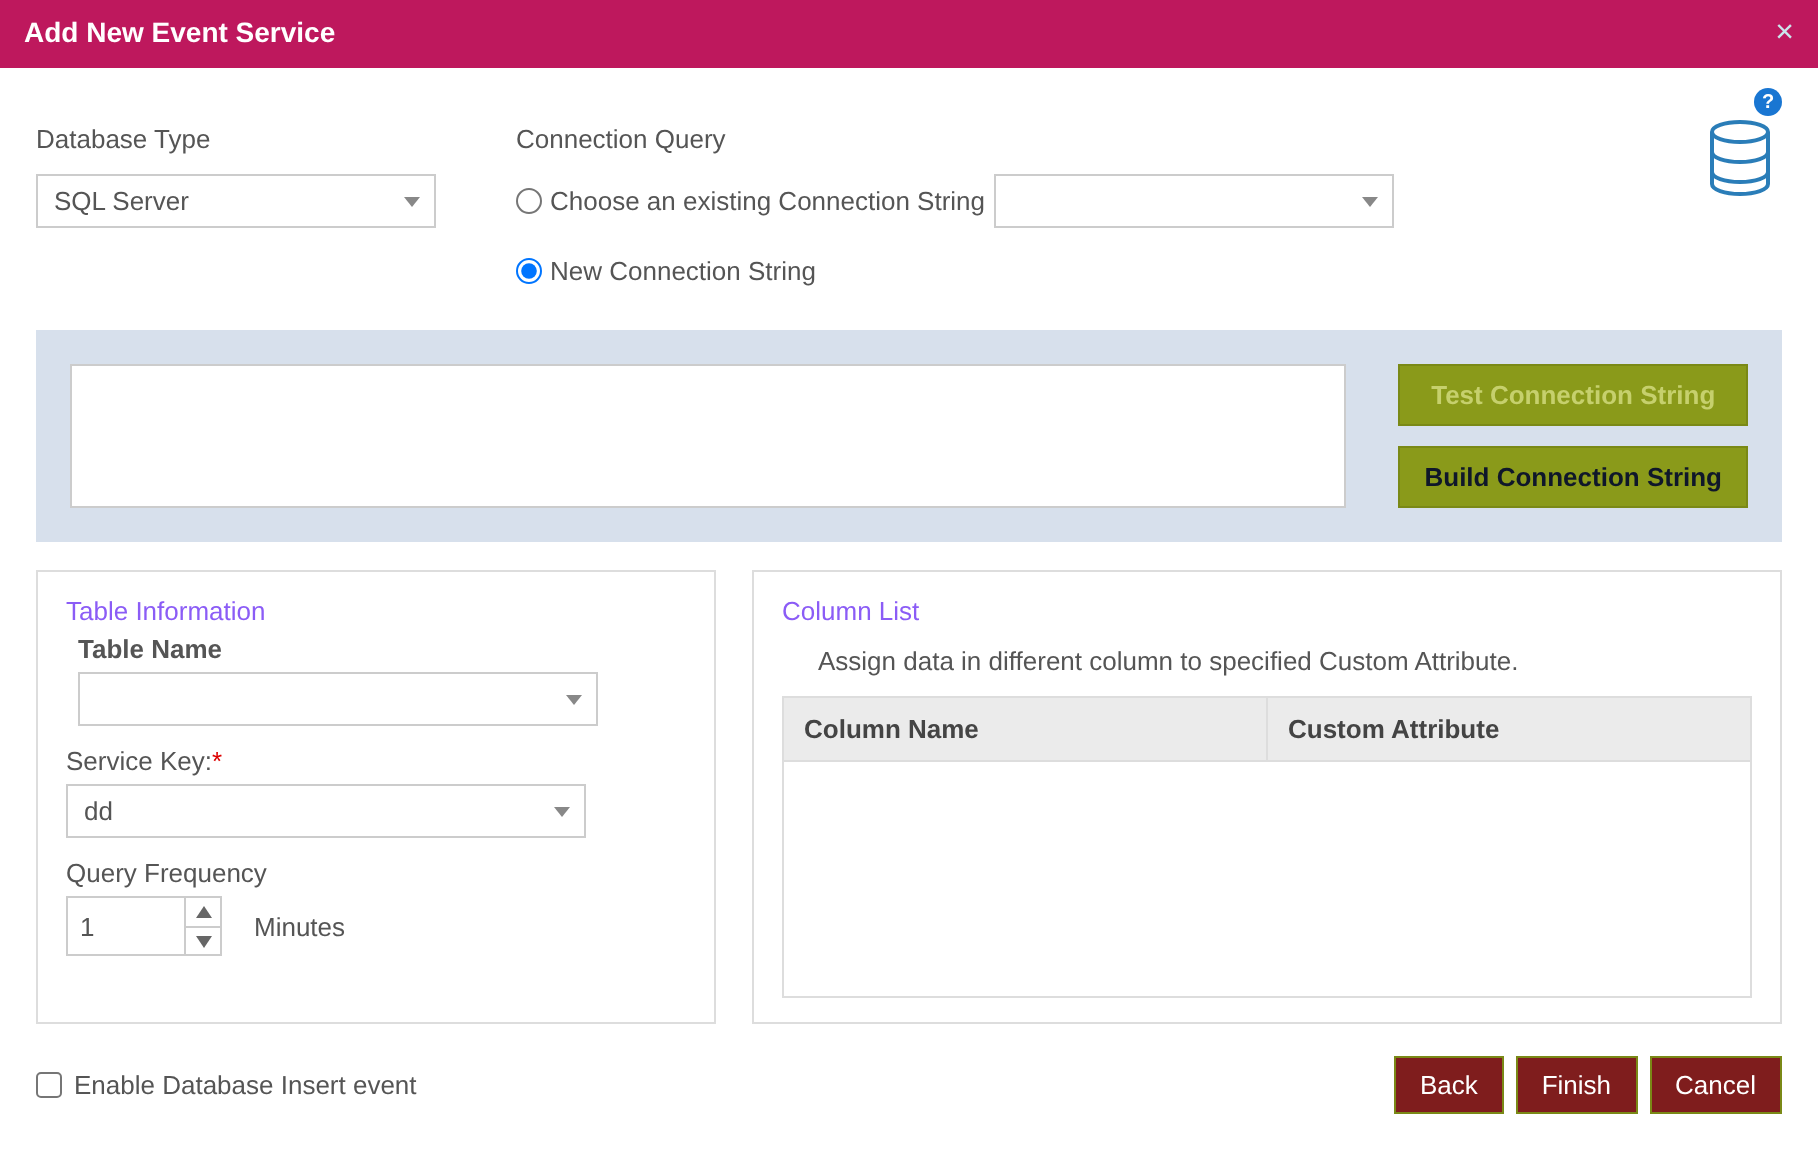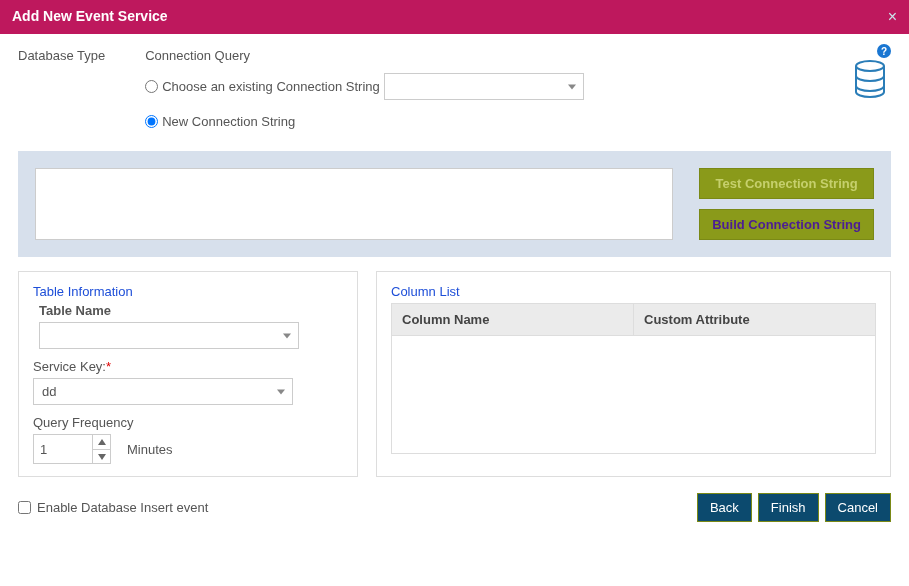--- a/index.html
+++ b/index.html
@@ -8,45 +8,45 @@
   .titlebar { background: #be185d; color: #fff; padding: 8px 12px; display: flex; justify-content: space-between; align-items: flex-start; }
   .titlebar-title { font-weight: bold; font-size: 14px; }
   .titlebar-close { color: #cbe6ec; font-size: 16px; cursor: pointer; }
   
   .content { padding: 10px 18px 16px 18px; position: relative; }
   
   .help-icon { position: absolute; top: 10px; right: 18px; width: 14px; height: 14px; border-radius: 50%; background: #1976d2; color: #fff; font-size: 10px; font-weight: bold; display: flex; align-items: center; justify-content: center; cursor: pointer; }
   
   .db-icon { position: absolute; top: 24px; right: 18px; }
   
-  .top-row { display: flex; gap: 40px; margin-top: 4px; margin-bottom: 14px; }
+  .top-row { display: flex; gap: 40px; margin-top: 18px; margin-bottom: 14px; }
   .field-group { display: flex; flex-direction: column; gap: 6px; }
   .field-label { color: #555; font-size: 13px; margin-bottom: 4px; }
   .select { border: 1px solid #ccc; padding: 5px 26px 5px 8px; font-size: 13px; color: #555; background: #fff; appearance: none; position: relative; }
   .select-wrap { position: relative; display: inline-block; }
   .select-wrap::after { content: ""; position: absolute; right: 8px; top: 50%; transform: translateY(-50%); border-left: 4px solid transparent; border-right: 4px solid transparent; border-top: 5px solid #888; pointer-events: none; }
   .select-dbtype { width: 200px; }
   .select-existing { width: 200px; }
   
   .radio-row { display: flex; align-items: center; gap: 4px; margin-bottom: 8px; }
   .radio-row input[type=radio] { margin: 0; }
   .radio-row label { color: #555; }
   
   .conn-string-panel { background: #d7e0ec; border: 1px solid #d7e0ec; padding: 16px; display: flex; gap: 26px; align-items: flex-start; margin-bottom: 14px; }
   .conn-textarea { flex: 1; height: 72px; border: 1px solid #ccc; background: #fff; resize: none; padding: 6px; font-family: inherit; font-size: 13px; }
   .conn-btns { display: flex; flex-direction: column; gap: 10px; }
-  .btn-olive { background: #8a9a1a; color: #4c1d95; border: 1px solid #7a8916; padding: 7px 12px; font-size: 13px; cursor: pointer; font-weight: bold; }
+  .btn-olive { background: #8a9a1a; color: #0f172a; border: 1px solid #7a8916; padding: 7px 12px; font-size: 13px; cursor: pointer; font-weight: bold; }
   .btn-olive.disabled { color: #c6d06d; cursor: default; }
   
   .two-col { display: flex; gap: 18px; align-items: stretch; }
   .panel { border: 1px solid #ddd; padding: 12px 14px; }
   .panel-left { width: 340px; }
   .panel-right { flex: 1; display: flex; flex-direction: column; }
   
-  .section-title { color: #1d4ed8; font-size: 13px; margin-bottom: 4px; }
+  .section-title { color: #8b5cf6; font-size: 13px; margin-bottom: 4px; }
   .sub-label { color: #555; font-size: 13px; margin-bottom: 4px; }
   .req { color: #d00; }
   
   .select-full { width: 260px; }
   
   .mt10 { margin-top: 10px; }
   
   .qf-row { display: flex; align-items: center; gap: 16px; }
   .number-wrap { display: flex; border: 1px solid #ccc; width: 78px; }
   .number-input { border: none; width: 58px; padding: 5px 6px; font-size: 13px; color: #555; outline: none; }
@@ -55,21 +55,21 @@
   .spin svg { display:block; }
   
   .col-list-desc { color: #555; margin: 6px 0 10px 18px; }
   .col-table { border: 1px solid #ddd; width: 100%; border-collapse: collapse; }
   .col-table th { background: #ebebeb; text-align: left; padding: 8px 10px; font-weight: bold; color: #444; border: 1px solid #ddd; font-size: 13px; }
   .col-table-body { height: 118px; border: 1px solid #ddd; border-top: none; }
   
   .footer { display: flex; justify-content: space-between; align-items: center; margin-top: 16px; }
   .chk-row { display: flex; align-items: center; gap: 6px; }
   .footer-btns { display: flex; gap: 6px; }
-  .btn-footer { background: #0c4a6e; color: #fff; border: 1px solid #7a8916; padding: 6px 12px; font-size: 13px; cursor: pointer; }
+  .btn-footer { background: #7f1d1d; color: #fff; border: 1px solid #7a8916; padding: 6px 12px; font-size: 13px; cursor: pointer; }
 </style>
 </head>
 <body>
 
 <div class="titlebar">
   <span class="titlebar-title">Add New Event Service</span>
   <span class="titlebar-close">×</span>
 </div>
 
 <div class="content">
@@ -83,20 +83,25 @@
         <path d="M7 8 v10 a14 5 0 0 0 28 0 V8"></path>
         <path d="M7 18 v10 a14 5 0 0 0 28 0 V18"></path>
         <path d="M7 28 v6 a14 5 0 0 0 28 0 V28"></path>
       </g>
     </svg>
   </div>
 
   <div class="top-row">
     <div class="field-group">
       <span class="field-label">Database Type</span>
+      <span class="select-wrap">
+        <select class="select select-dbtype">
+          <option>SQL Server</option>
+        </select>
+      </span>
     </div>
 
     <div class="field-group" style="flex:1;">
       <span class="field-label">Connection Query</span>
       <div class="radio-row">
         <input type="radio" name="cs" id="cs-existing" style="">
         <label for="cs-existing">Choose an existing Connection String</label>
         <span class="select-wrap">
           <select class="select select-existing">
             <option></option>
@@ -153,20 +158,21 @@
                 </svg>
               </div>
           </div>
         </div>
         <span>Minutes</span>
       </div>
     </div>
 
     <div class="panel panel-right">
       <div class="section-title">Column List</div>
+      <div class="col-list-desc">Assign data in different column to specified Custom Attribute.</div>
       <table class="col-table">
         <thead>
           <tr>
             <th style="width:50%;">Column Name</th>
             <th>Custom Attribute</th>
           </tr>
         </thead>
       </table>
       <div class="col-table-body"></div>
     </div>

